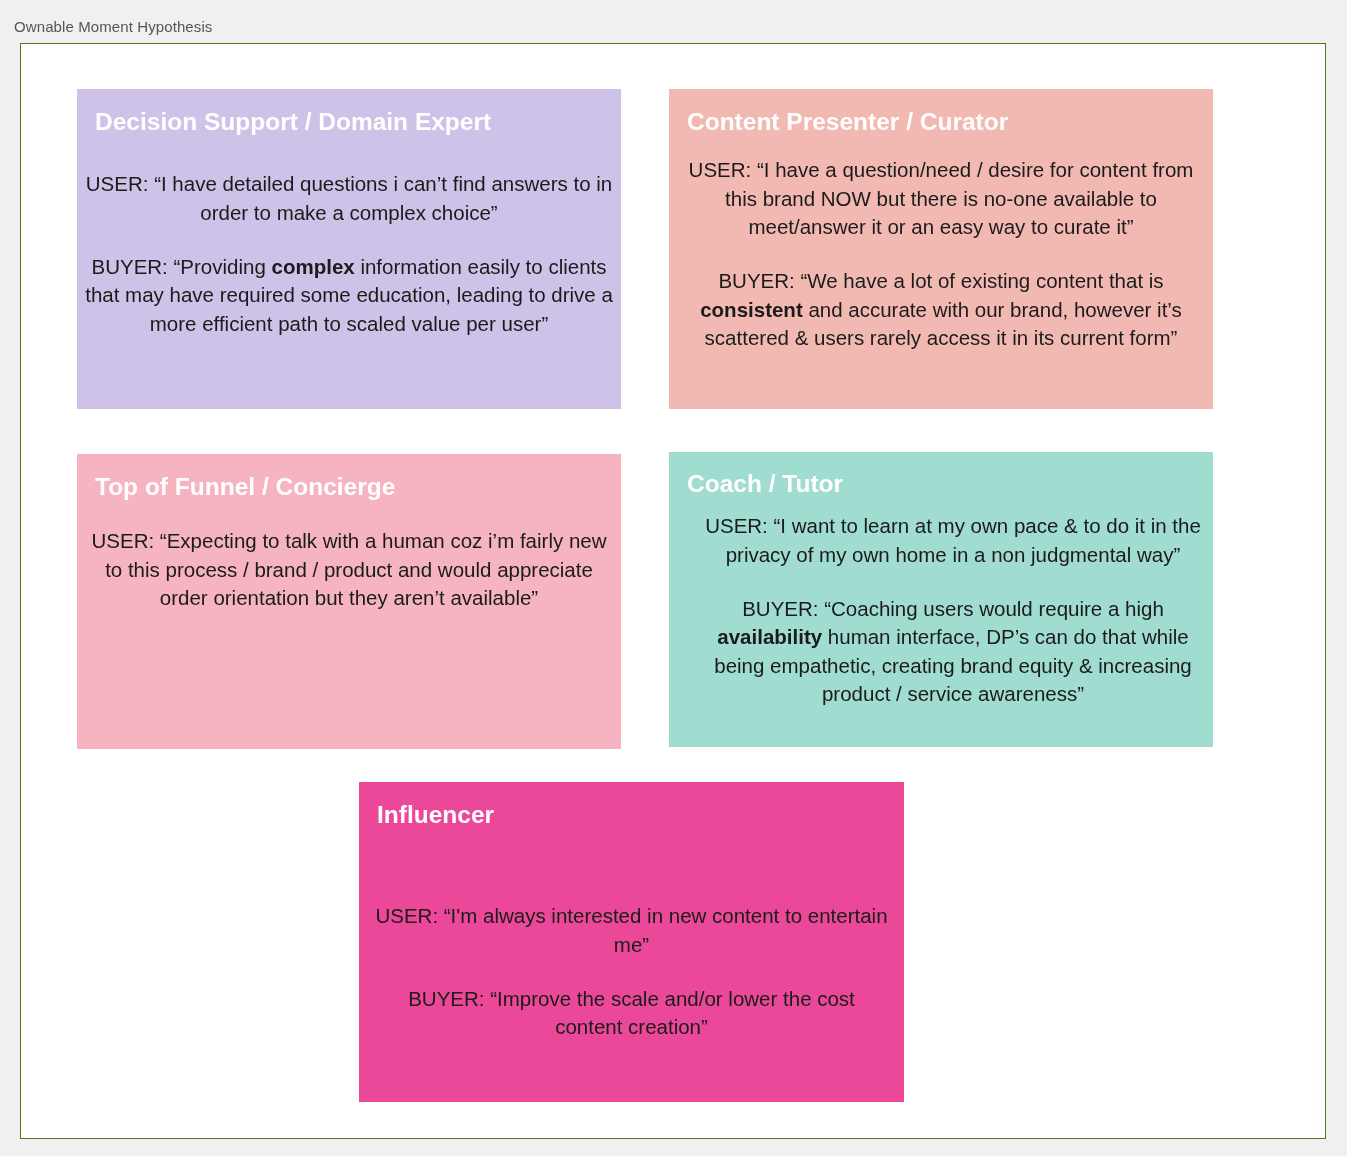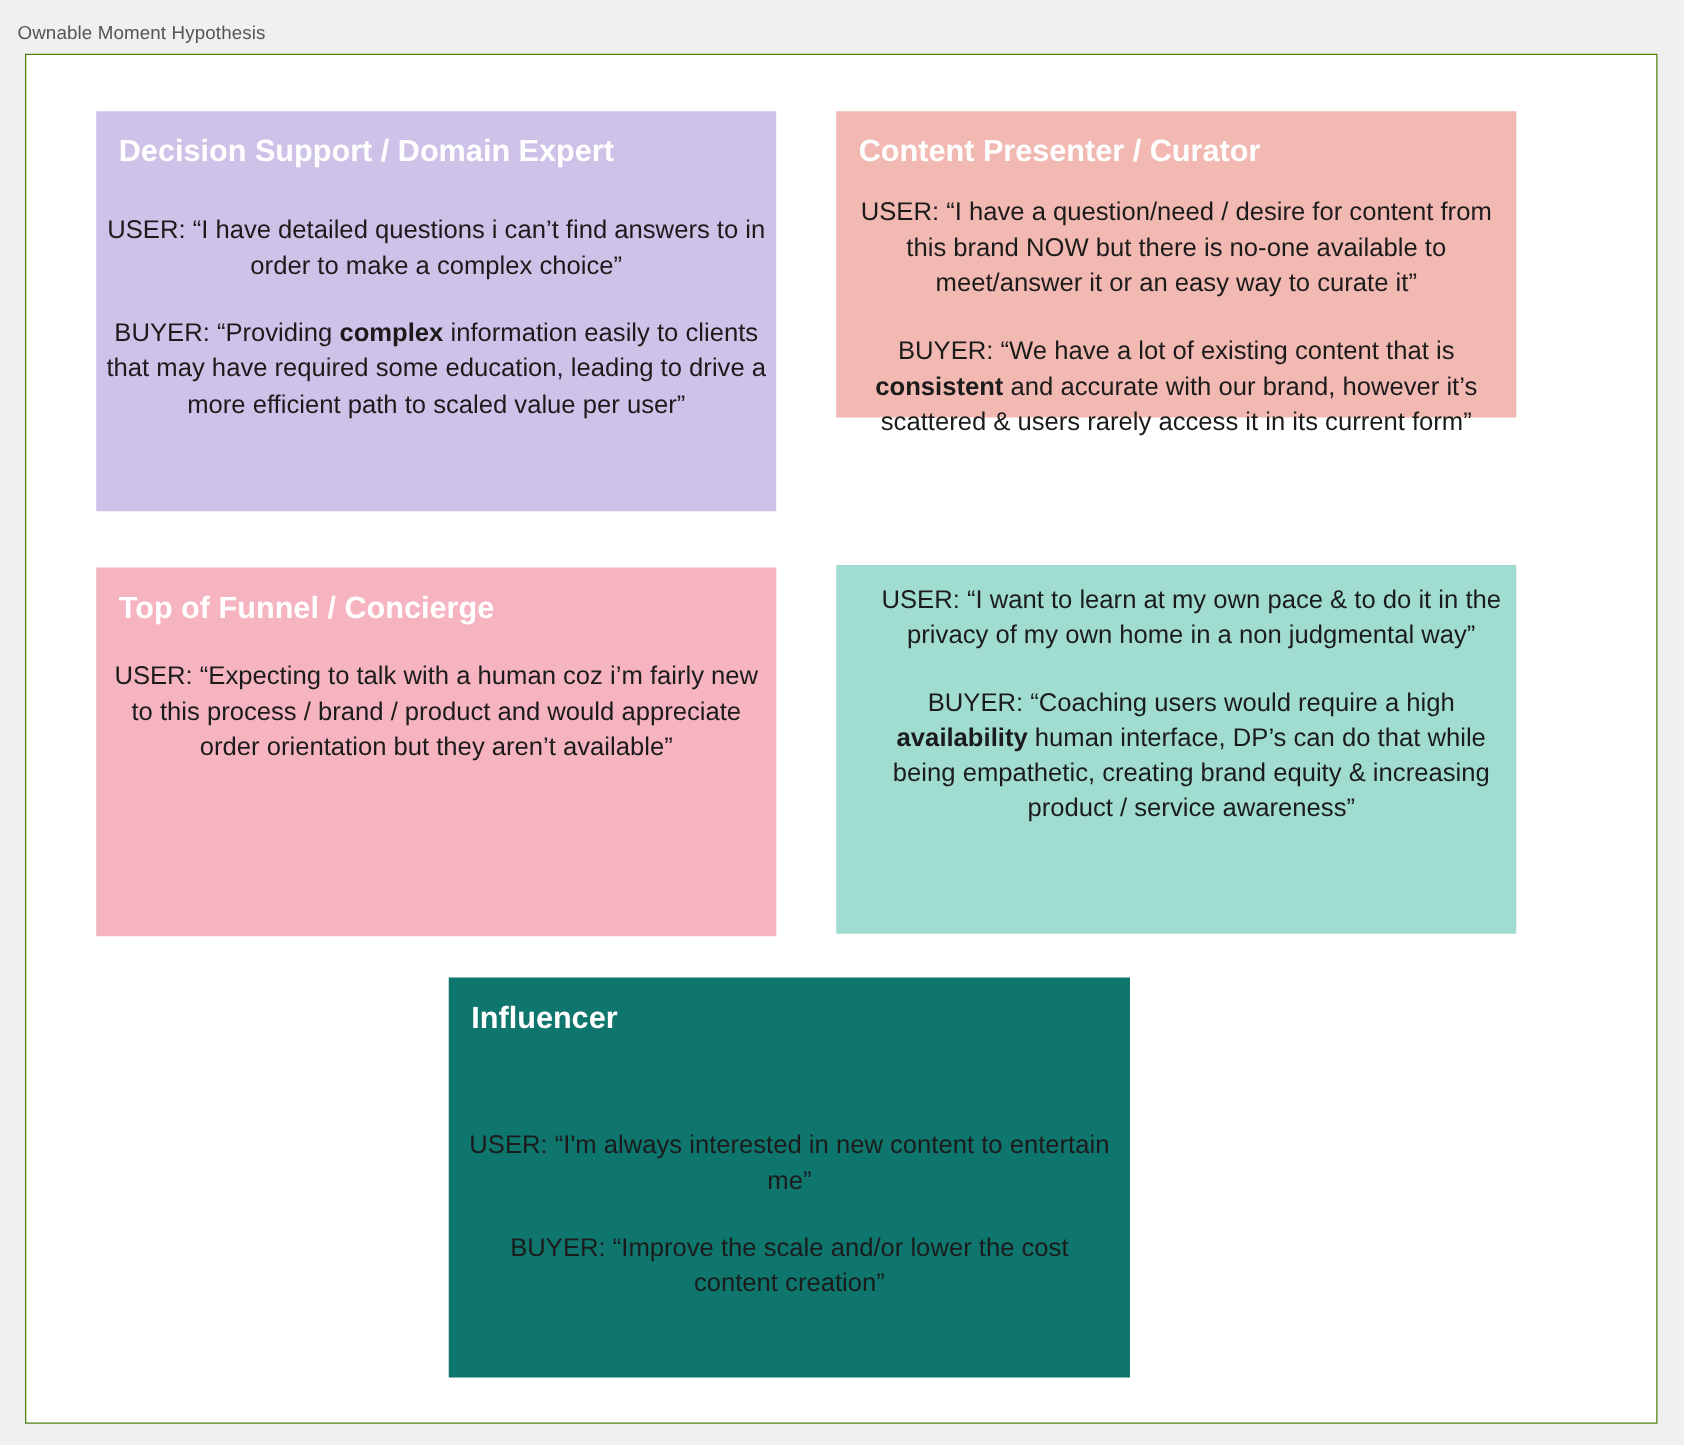--- a/index.html
+++ b/index.html
@@ -70,21 +70,21 @@
   #card-0 {
     left: 56px;  top: 45px;
     width: 544px; height: 320px;
   }
   #card-0 .card-title { padding: 18px 0 0 18px; }
   #card-0 .card-body-wrap { padding: 34px 6px 0 6px; }
 
   
   #card-1 {
     left: 648px; top: 45px;
-    width: 544px; height: 245px;
+    width: 544px; height: 320px;
   }
   #card-1 .card-title { padding: 18px 0 0 18px; }
   #card-1 .card-body-wrap { padding: 20px 10px 0 10px; }
 
   
   #card-2 {
     left: 56px;  top: 410px;
     width: 544px; height: 295px;
   }
   #card-2 .card-title { padding: 18px 0 0 18px; }
@@ -148,34 +148,35 @@
     <div class="card-body-wrap">
       <p class="card-body">
         <span>USER:</span>
         <span>“Expecting to talk with a human coz i’m fairly new to this process / brand / product and would appreciate order orientation but they aren’t available”</span>
       </p>
       <div class="para-gap"></div>
     </div>
   </div>
 
   <div class="card" id="card-3" style="background: rgb(160, 220, 208);">
+    <div class="card-title">Coach / Tutor</div>
     <div class="card-body-wrap">
       <p class="card-body">
         <span>USER:</span>
         <span>“I want to learn at my own pace &amp; to do it in the privacy of my own home in a non judgmental way”</span>
       </p>
       <div class="para-gap"></div>
       <p class="card-body">
         <span>BUYER:</span>
         <span>“Coaching users would require a high </span><b>availability</b><span> human interface, DP’s can do that while being empathetic, creating brand equity &amp; increasing product / service awareness”</span>
       </p>
     </div>
   </div>
 
-  <div class="card" id="card-4" style="background: #0f766e;">
+  <div class="card" id="card-4" style="background: #ec4899;">
     <div class="card-title">Influencer</div>
     <div class="card-body-wrap">
       <p class="card-body">
         <span>USER:</span>
         <span>“I'm always interested in new content to entertain me”</span>
       </p>
       <div class="para-gap"></div>
       <p class="card-body">
         <span>BUYER:</span>
         <span>“Improve the scale and/or lower the cost content creation”</span><b></b><span></span>

